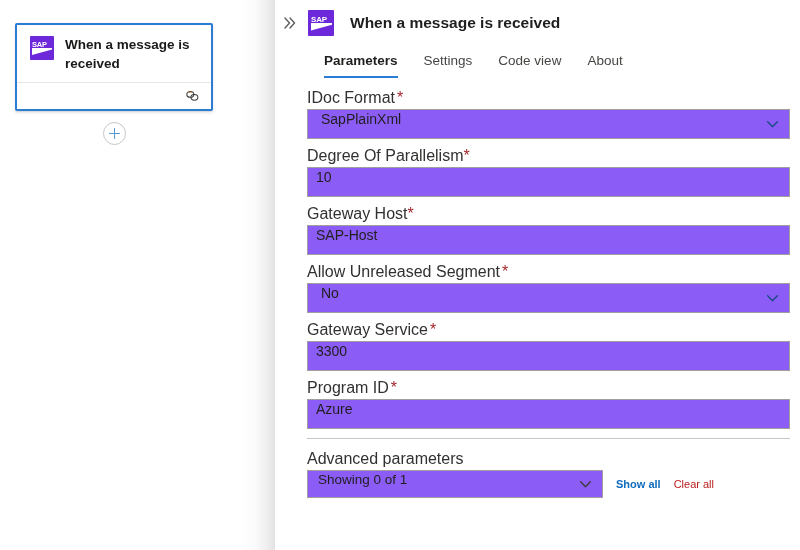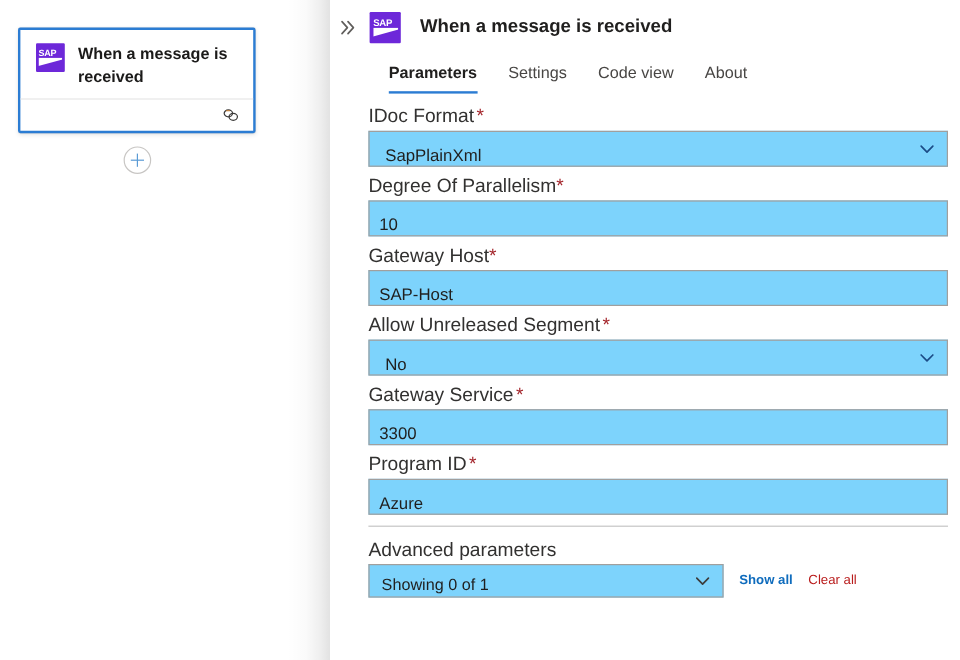--- a/index.html
+++ b/index.html
@@ -240,24 +240,24 @@
     margin-left: 2px;
   }
   .req.tight {
     margin-left: 0px;
   }
   .control {
     position: relative;
     width: 483px;
     height: 30px;
     border: 1px solid #a19f9d;
-    background: #7dd3fc;
-    box-sizing: border-box;
-    display: flex;
-    align-items: flex-end;
+    background: #8b5cf6;
+    box-sizing: border-box;
+    display: flex;
+    align-items: flex-start;
   }
   .control .value {
     font-size: 14px;
     color: #201f1e;
     line-height: 18px;
   }
   .control.textbox .value {
     padding-left: 8px;
   }
   .control.dropdown .value {

